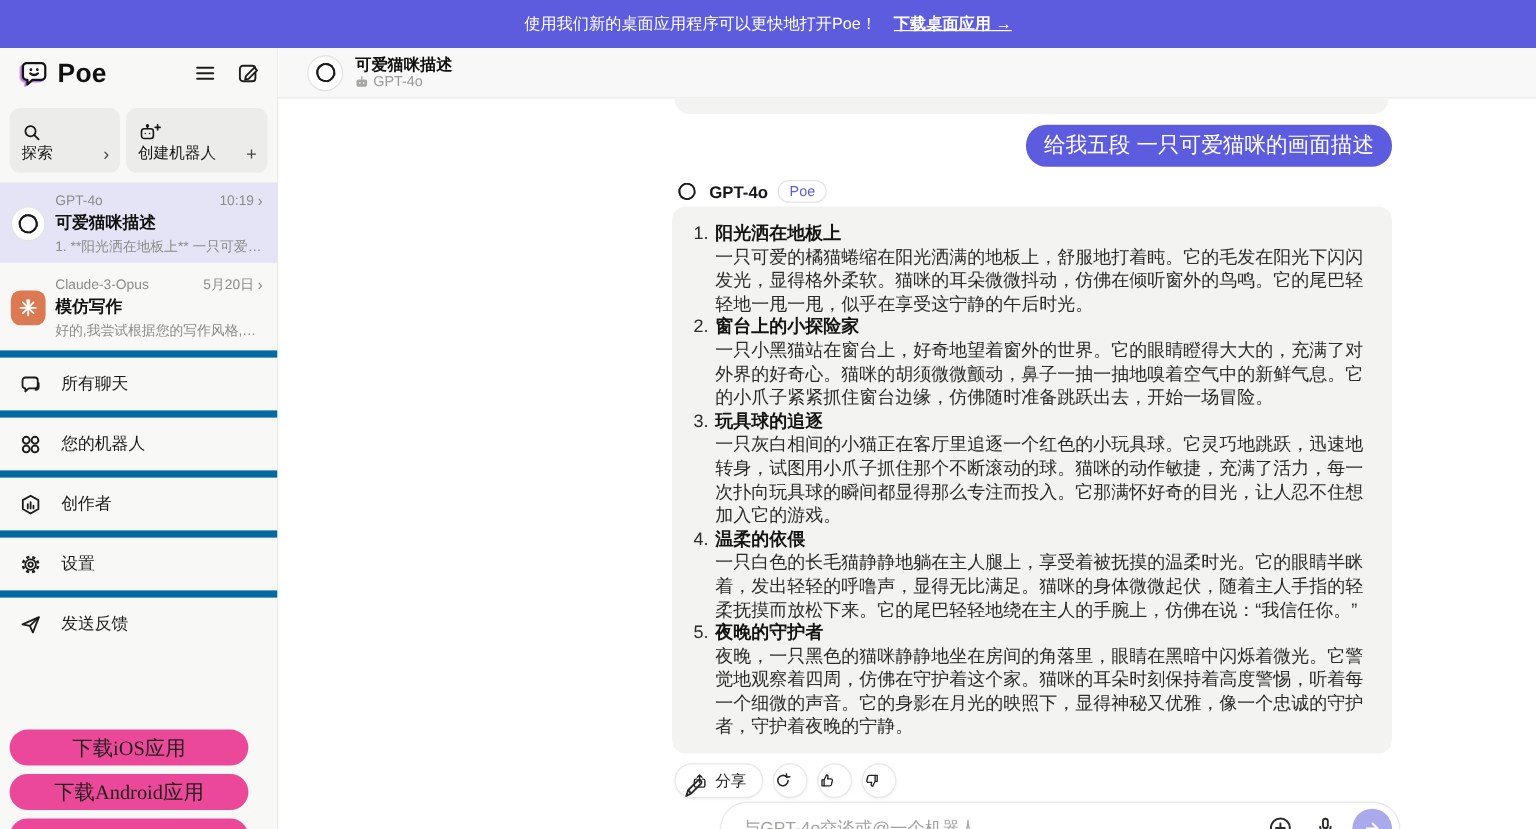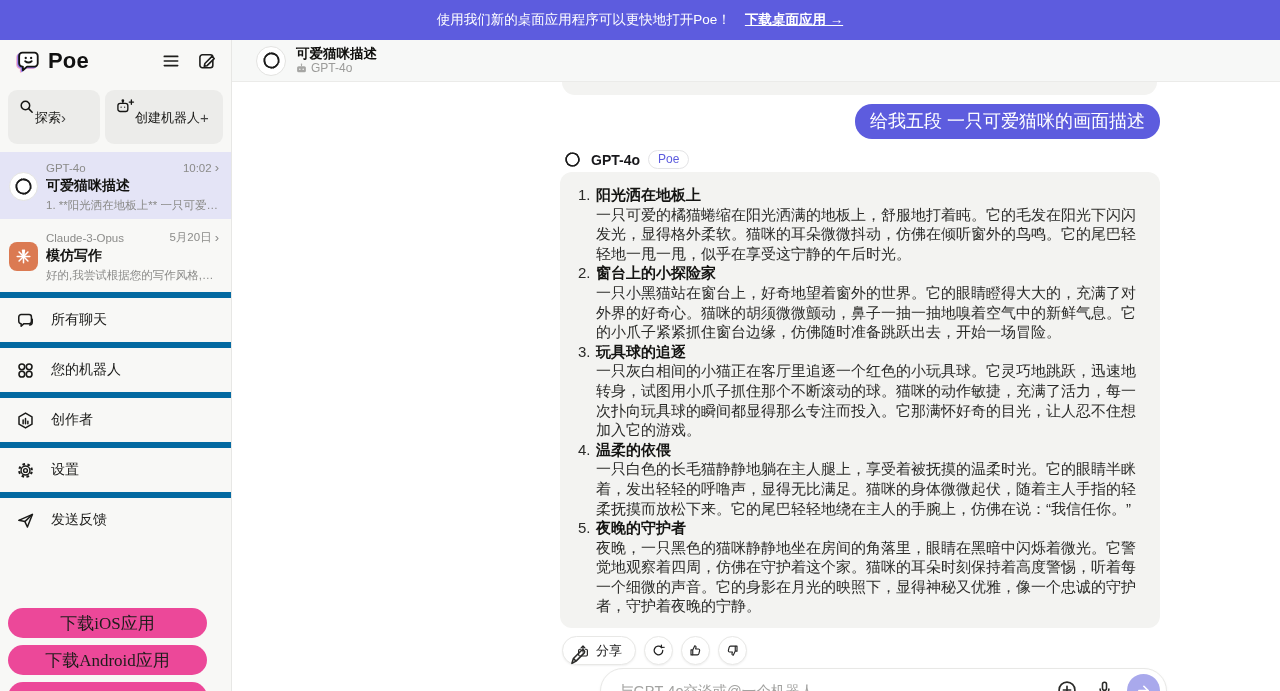--- a/index.html
+++ b/index.html
@@ -27,21 +27,21 @@
 
   
   .sidebar{position:relative;width:232px;height:651px;background:var(--sidebar-bg);border-right:1px solid var(--line);flex:none;}
   .sb-header{position:absolute;left:0;top:0;width:100%;height:42px;display:flex;align-items:center;padding:0 14px;}
   .logo{display:flex;align-items:center;gap:7px;cursor:pointer;}
   .logo-text{font-size:22px;font-weight:700;letter-spacing:.2px;color:#111;}
   .sb-header-icons{margin-left:auto;display:flex;gap:16px;align-items:center;}
   .icon-btn{background:none;border:none;cursor:pointer;color:#1d1d1b;padding:0;display:flex;}
 
   .sb-cards{position:absolute;left:8px;right:8px;top:50px;height:54px;display:flex;gap:5px;}
-  .sb-card{background:var(--card-bg);border-radius:9px;padding:8px 9px 7px 10px;display:flex;flex-direction:row;justify-content:flex-start;cursor:pointer;color:#161614;}
+  .sb-card{background:var(--card-bg);border-radius:9px;padding:8px 9px 7px 10px;display:flex;flex-direction:column;justify-content:flex-end;cursor:pointer;color:#161614;}
   .sb-card.explore{width:92px;flex:none;}
   .sb-card.create{flex:1;}
   .sb-card-bottom{display:flex;align-items:center;justify-content:space-between;font-size:13px;}
   .sb-card-glyph{font-size:15px;color:#444;line-height:1;}
 
   .chat-list{position:absolute;left:0;top:112px;width:100%;}
   .chat-item{position:relative;height:67px;padding:8px 12px 8px 46px;cursor:pointer;margin-bottom:3px;}
   .chat-item.selected{background:var(--selected-bg);}
   .chat-avatar{position:absolute;left:9px;top:20px;width:29px;height:29px;border-radius:50%;display:flex;align-items:center;justify-content:center;}
   .chat-avatar.gpt{background:#fff;border:1px solid #e3e3e1;color:#1a1a1a;}
@@ -78,21 +78,21 @@
 
   .bot-block{position:absolute;left:0;top:132px;width:600px;height:456px;background:var(--bubble-gray);border-radius:12px;
     padding:13px 14px 12px 18px;overflow:hidden;color:#2b2b29;}
   .sec{display:flex;font-size:15px;line-height:19.6px;}
   .sec-num{flex:none;width:18px;}
   .sec-content{flex:1;}
   .sec-title{font-weight:700;color:#141412;}
 
   .action-row{position:absolute;left:2px;top:596px;display:flex;gap:8px;align-items:center;}
   .act-btn{height:29px;background:#fff;border:1px solid #e8e8e6;border-radius:15px;box-shadow:0 1px 2px rgba(0,0,0,.06);
-    display:flex;align-items:center;justify-content:center;gap:6px;color:#222;cursor:pointer;font-family:inherit;font-size:13px;}
+    display:flex;align-items:center;justify-content:flex-start;gap:6px;color:#222;cursor:pointer;font-family:inherit;font-size:13px;}
   .act-share{padding:0 13px;}
   .act-circle{width:29px;border-radius:50%;padding:0;}
 
   .pencil-icon{position:absolute;left:8px;top:606px;color:#2a2a28;}
   .input-wrap{position:absolute;left:40px;top:628px;width:567px;height:46px;}
   .chat-input{width:100%;height:100%;border:1px solid #e8e8e6;border-radius:23px;box-shadow:0 1px 3px rgba(0,0,0,.05);
     padding:0 130px 0 18px;font-size:14.5px;font-family:inherit;color:#333;outline:none;background:#fff;}
   .chat-input::placeholder{color:#a2a2a0;}
   .in-icon{position:absolute;top:11px;color:#2a2a28;background:none;border:none;cursor:pointer;padding:0;}
   .in-plus{right:89px;}
@@ -192,21 +192,21 @@
 
     <div class="chat-list">
       <div class="chat-item selected">
         <span class="chat-avatar gpt">
           <svg width="19" height="19">
               <use href="#gpt"></use>
             </svg>
         </span>
         <div class="chat-meta">
           <span>GPT-4o</span>
-          <span class="time">10:02</span>
+          <span class="time">10:19</span>
           <span class="chev">›</span>
         </div>
         <div class="chat-title">可爱猫咪描述</div>
         <div class="chat-preview">1. **阳光洒在地板上** 一只可爱的橘...</div>
       </div>
       <div class="chat-item">
         <span class="chat-avatar claude">
           <svg width="19" height="19" viewBox="0 0 24 24">
             <g stroke="#fff" stroke-width="1.9" stroke-linecap="round">
               <path d="M12 12 V4"></path>

